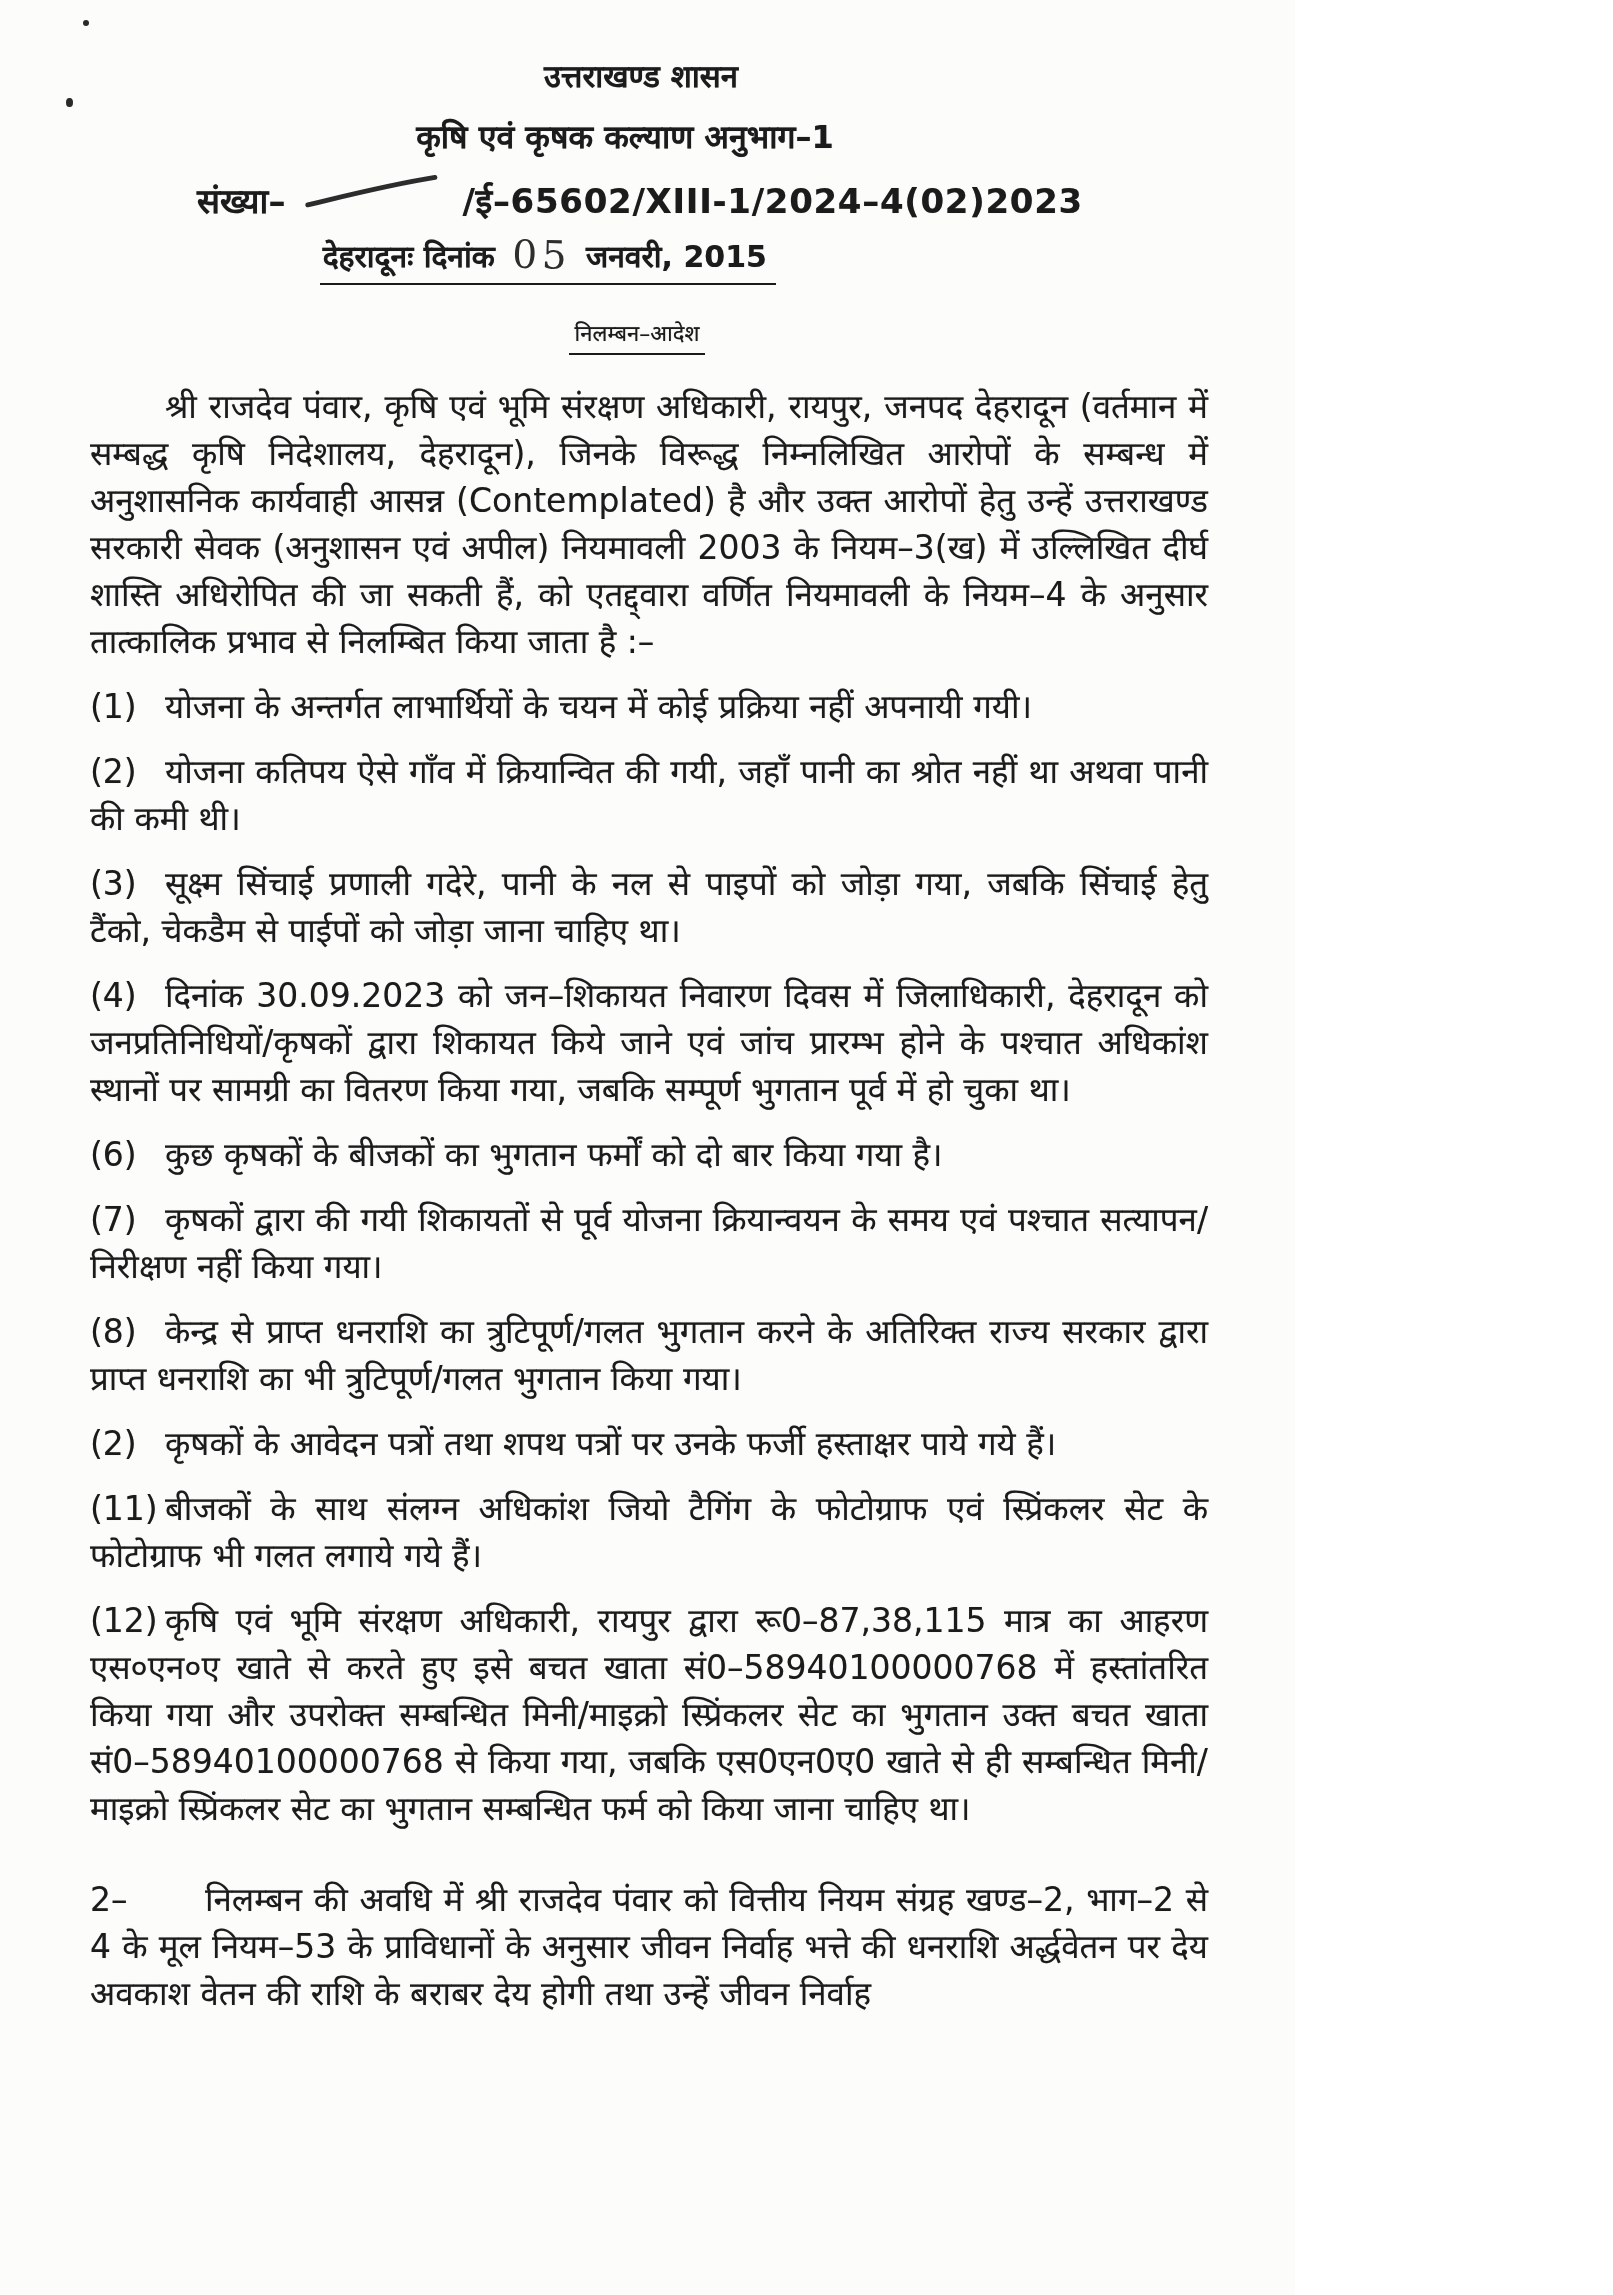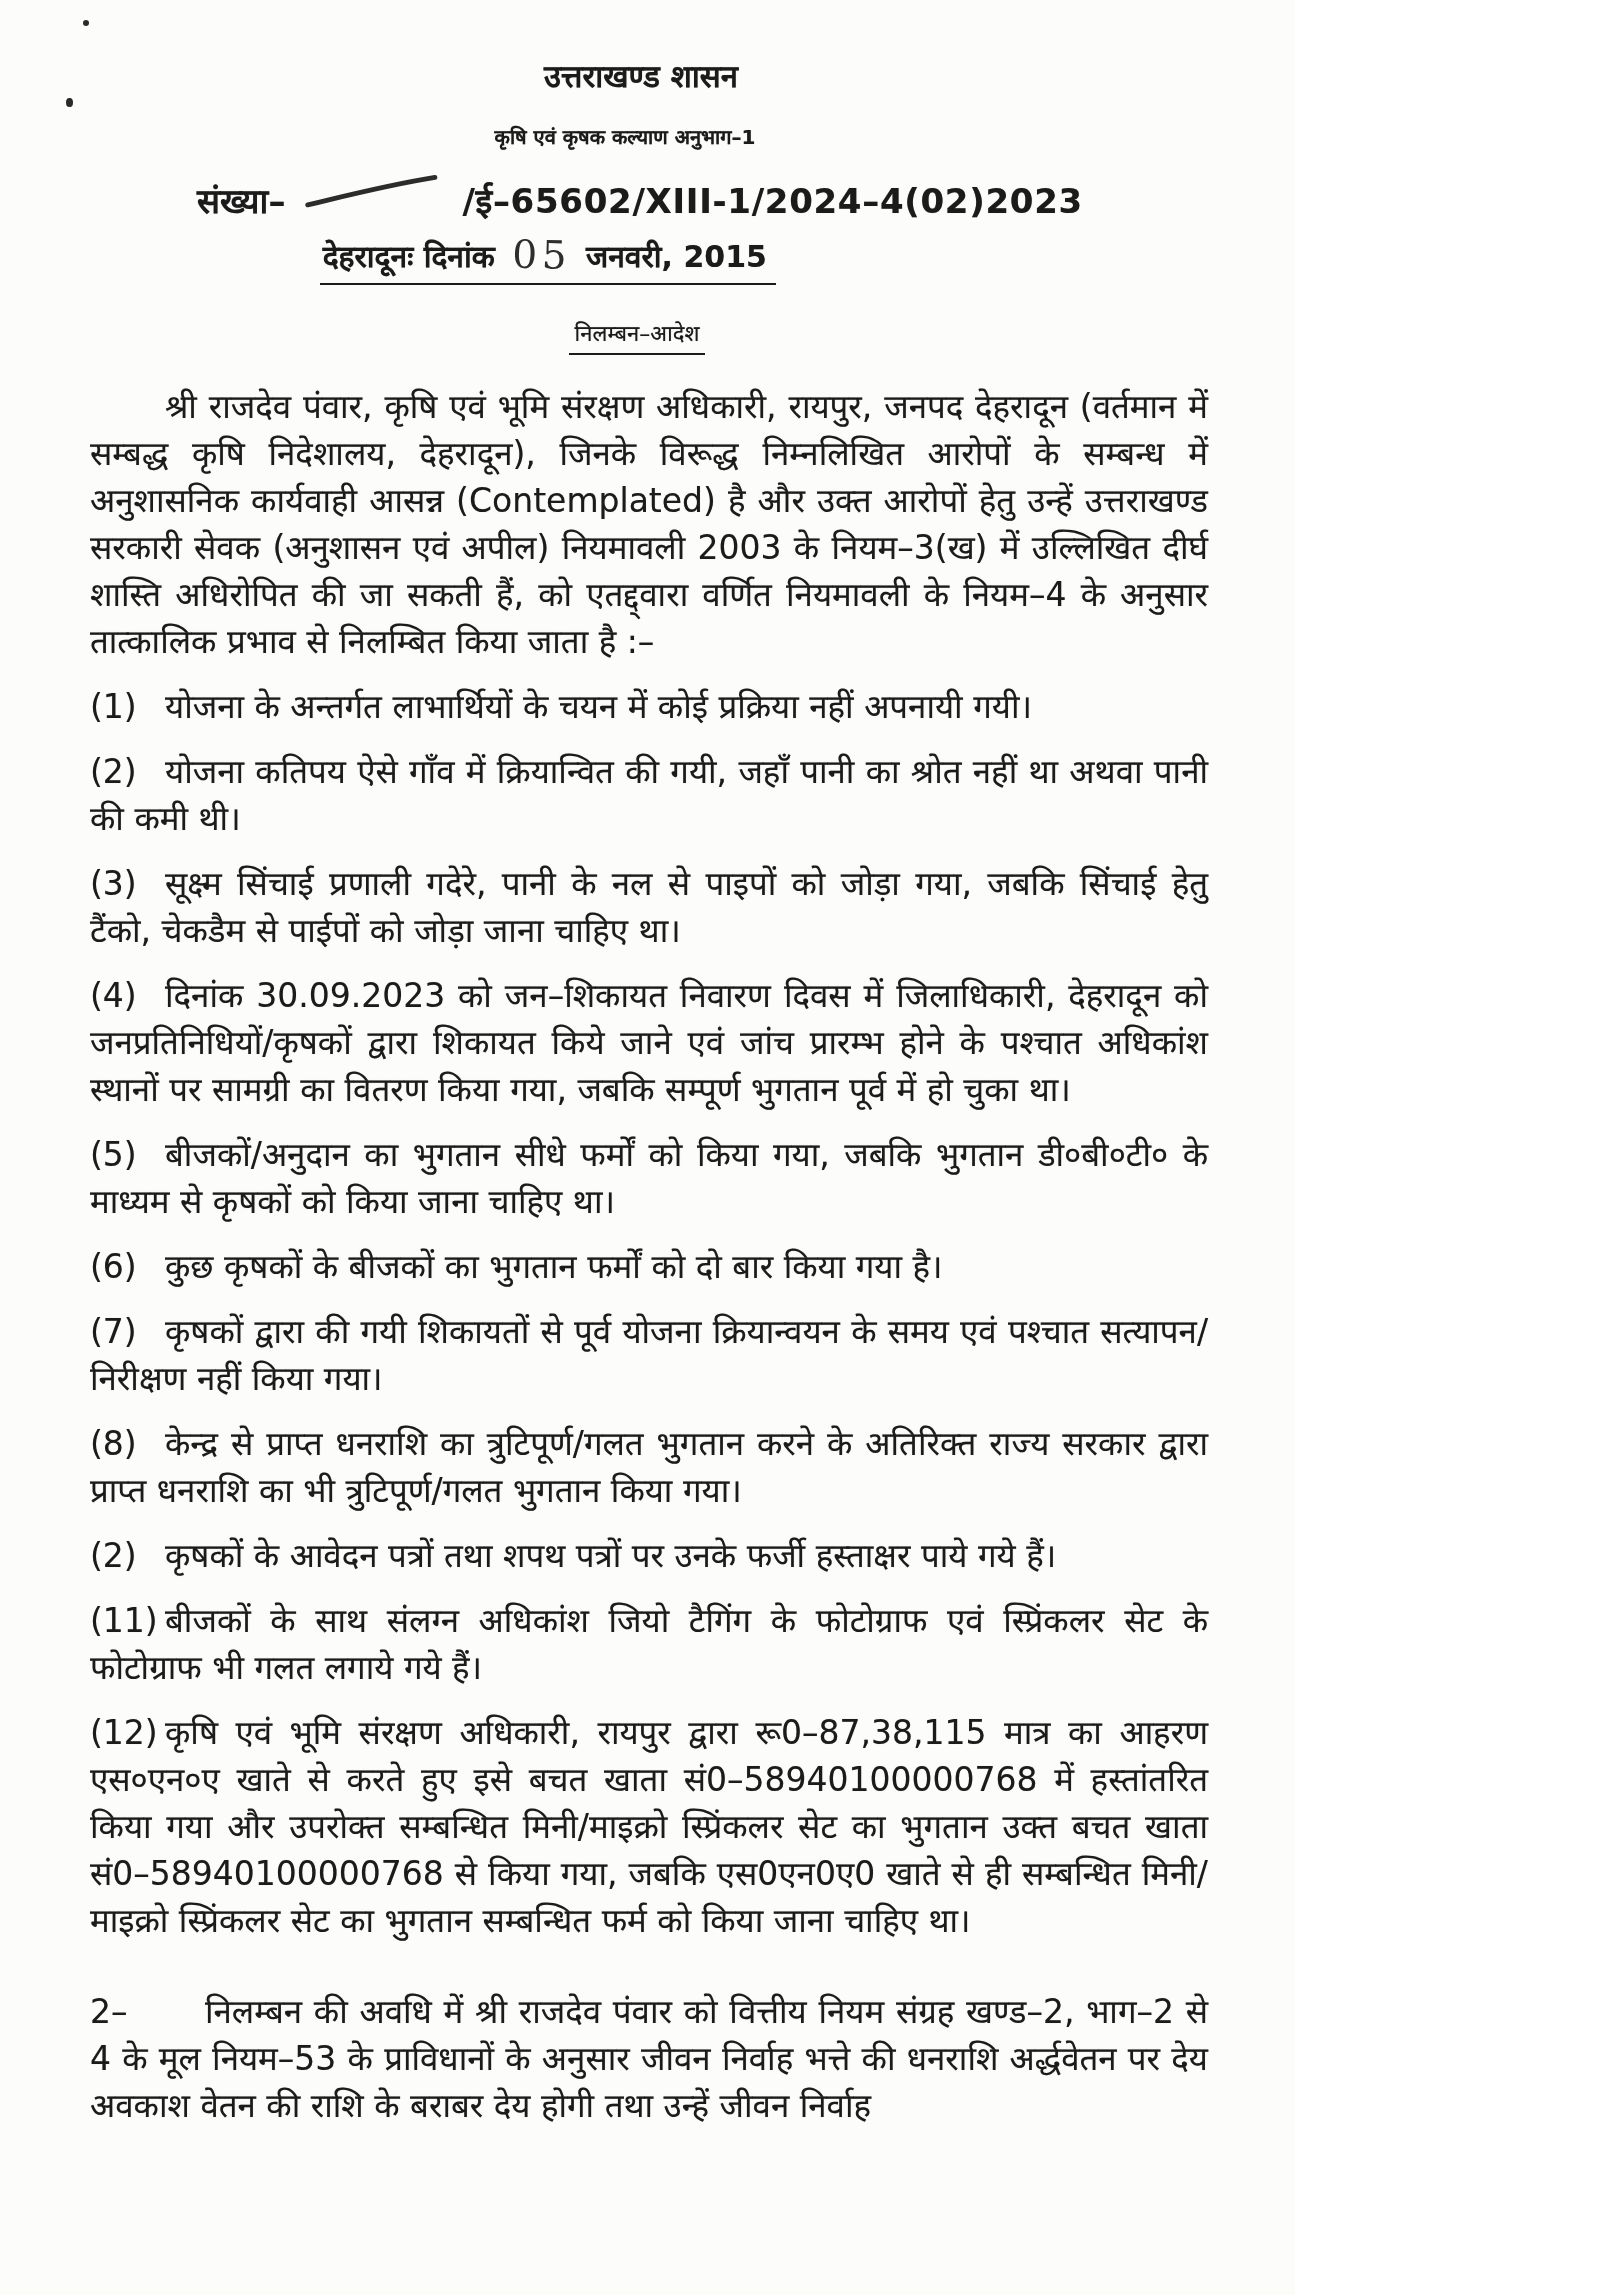--- a/index.html
+++ b/index.html
@@ -36,21 +36,21 @@
   .hdr-gov {
     text-align: center;
     font-size: 31px;
     font-weight: 700;
     line-height: 41px;
     transform: translateX(-8px);
     text-shadow: 0 0 0.7px rgba(0,0,0,.45);
   }
   .hdr-dept {
     text-align: center;
-    font-size: 20px;
+    font-size: 32px;
     font-weight: 700;
     line-height: 40px;
     margin-top: 20px;
     transform: translateX(-24px);
     text-shadow: 0 0 0.7px rgba(0,0,0,.45);
   }
   .number-line {
     margin-top: 17.4px;
     margin-left: 107px;
     font-size: 34px;
@@ -168,21 +168,20 @@
     <p class="body-text opening-para">श्री राजदेव पंवार, कृषि एवं भूमि संरक्षण अधिकारी, रायपुर, जनपद देहरादून (वर्तमान में सम्बद्ध कृषि निदेशालय, देहरादून), जिनके विरूद्ध निम्नलिखित आरोपों के सम्बन्ध में अनुशासनिक कार्यवाही आसन्न (Contemplated) है और उक्त आरोपों हेतु उन्हें उत्तराखण्ड सरकारी सेवक (अनुशासन एवं अपील) नियमावली 2003 के नियम–3(ख) में उल्लिखित दीर्घ शास्ति अधिरोपित की जा सकती हैं, को एतद्द्वारा वर्णित नियमावली के नियम–4 के अनुसार तात्कालिक प्रभाव से निलम्बित किया जाता है :–</p>
 
     <p class="body-text charge"><span class="charge-num">(1)</span><span>योजना के अन्तर्गत लाभार्थियों के चयन में कोई प्रक्रिया नहीं अपनायी गयी।</span></p>
 
     <p class="body-text charge"><span class="charge-num">(2)</span><span>योजना कतिपय ऐसे गाँव में क्रियान्वित की गयी, जहाँ पानी का श्रोत नहीं था अथवा पानी की कमी थी।</span></p>
 
     <p class="body-text charge"><span class="charge-num">(3)</span><span>सूक्ष्म सिंचाई प्रणाली गदेरे, पानी के नल से पाइपों को जोड़ा गया, जबकि सिंचाई हेतु टैंको, चेकडैम से पाईपों को जोड़ा जाना चाहिए था।</span></p>
 
     <p class="body-text charge"><span class="charge-num">(4)</span><span>दिनांक 30.09.2023 को जन–शिकायत निवारण दिवस में जिलाधिकारी, देहरादून को जनप्रतिनिधियों/कृषकों द्वारा शिकायत किये जाने एवं जांच प्रारम्भ होने के पश्चात अधिकांश स्थानों पर सामग्री का वितरण किया गया, जबकि सम्पूर्ण भुगतान पूर्व में हो चुका था।</span></p>
 
-    <p class="body-text charge"><span class="charge-num">(5)</span><span>बीजकों/अनुदान का भुगतान सीधे फर्मों को किया गया, जबकि भुगतान डी०बी०टी० के माध्यम से कृषकों को किया जाना चाहिए था।</span></p>
 
     <p class="body-text charge"><span class="charge-num">(6)</span><span>कुछ कृषकों के बीजकों का भुगतान फर्मों को दो बार किया गया है।</span></p>
 
     <p class="body-text charge"><span class="charge-num">(7)</span><span>कृषकों द्वारा की गयी शिकायतों से पूर्व योजना क्रियान्वयन के समय एवं पश्चात सत्यापन/निरीक्षण नहीं किया गया।</span></p>
 
     <p class="body-text charge"><span class="charge-num">(8)</span><span>केन्द्र से प्राप्त धनराशि का त्रुटिपूर्ण/गलत भुगतान करने के अतिरिक्त राज्य सरकार द्वारा प्राप्त धनराशि का भी त्रुटिपूर्ण/गलत भुगतान किया गया।</span></p>
 
 
     <p class="body-text charge"><span class="charge-num">(2)</span><span>कृषकों के आवेदन पत्रों तथा शपथ पत्रों पर उनके फर्जी हस्ताक्षर पाये गये हैं।</span></p>
 

